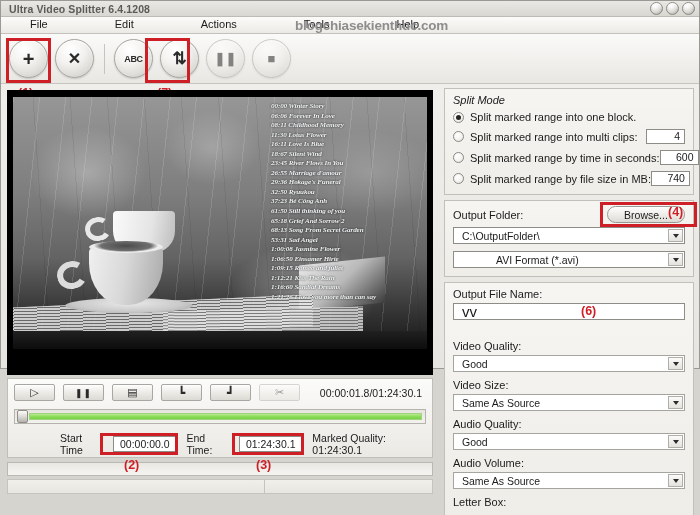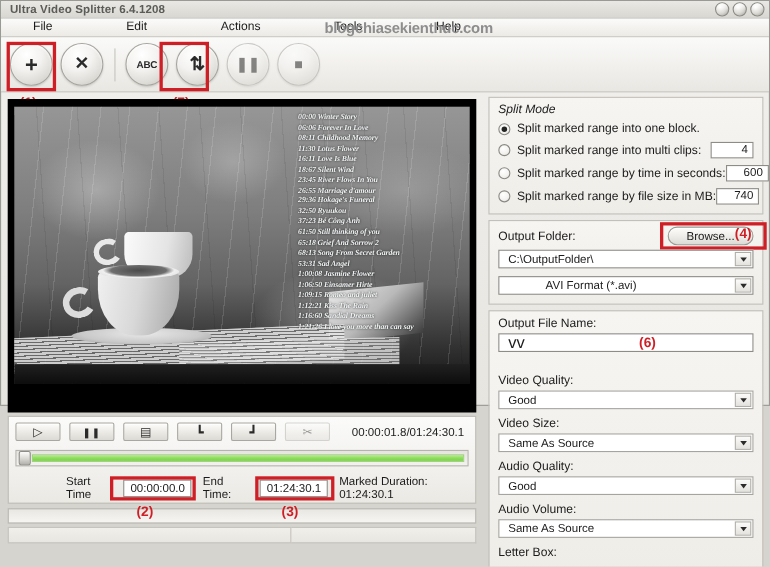--- a/index.html
+++ b/index.html
@@ -485,21 +485,21 @@
         <div class="seekbar">
           <div class="seek-fill"></div>
           <div class="seek-handle"></div>
         </div>
 
         <div class="time-row">
           <span>Start Time</span>
           <div class="tf">00:00:00.0</div>
           <span>End Time:</span>
           <div class="tf">01:24:30.1</div>
-          <span>Marked Duration: 01:24:30.1</span>
+          <span>Marked Quality: 01:24:30.1</span>
         </div>
 
         <div class="annot-box" style="left:92px; top:54px; width:78px; height:22px;"></div>
         <div class="annot-lbl" style="left:116px; top:79px;">(2)</div>
 
         <div class="annot-box" style="left:224px; top:54px; width:72px; height:22px;"></div>
         <div class="annot-lbl" style="left:248px; top:79px;">(3)</div>
       </div>
 
       <div class="progress-outer"></div>

